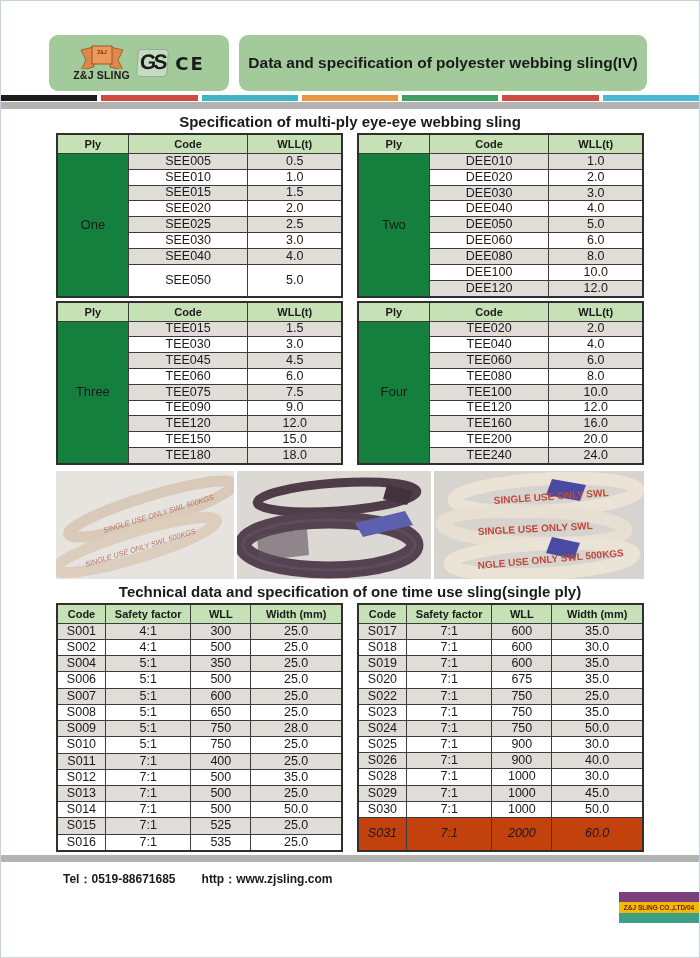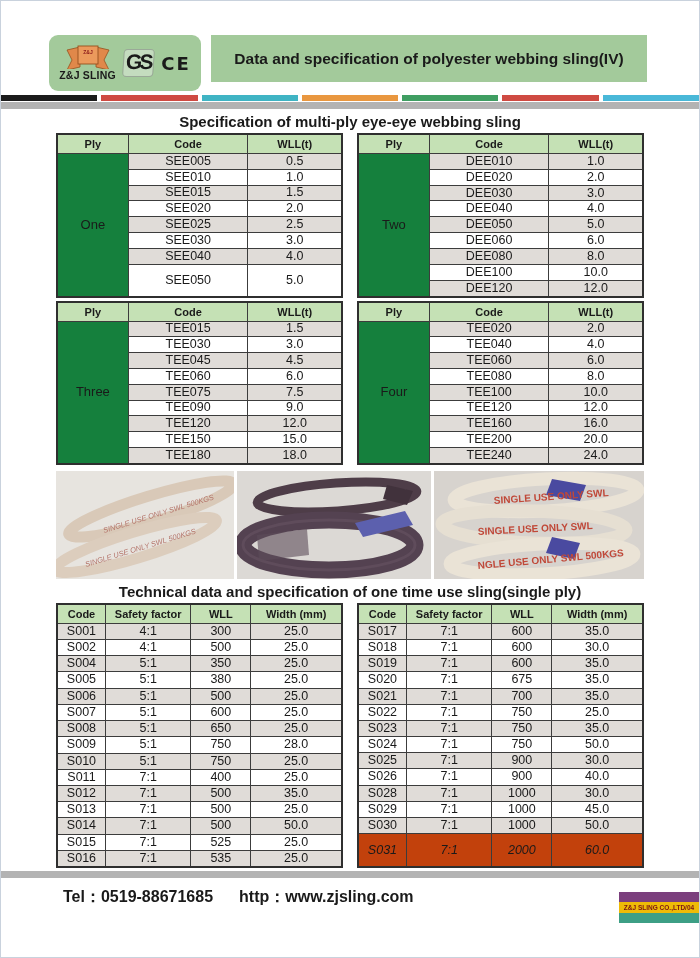--- a/index.html
+++ b/index.html
@@ -4,30 +4,30 @@
 <style>
   html,body{margin:0;padding:0;background:#eef0f2;}
   .page{
     width:700px;height:958px;margin:0 auto;background:#ffffff;
     border:1px solid #c9d2dd;box-sizing:border-box;position:relative;
     font-family:"Liberation Sans", sans-serif;color:#1a1a1a;overflow:hidden;
   }
   
   .header{display:flex;gap:10px;margin:34px 52px 0 48px;}
   .logo-box{
-    width:152px;height:56px;background:#a3ca9b;border-radius:9px;
+    width:180px;height:56px;background:#a3ca9b;border-radius:9px;
     display:flex;align-items:center;justify-content:center;gap:7px;flex-shrink:0;
   }
   .zj-logo{display:flex;flex-direction:column;align-items:center;line-height:1;}
   .zj-logo .name{font-size:10.5px;font-weight:bold;letter-spacing:0.2px;margin-top:1px;}
   .gs-mark{font-size:21px;font-weight:bold;letter-spacing:-3px;transform:skewX(-4deg);
     border:1px solid rgba(120,130,120,.55);border-radius:4px;padding:0 3px 2px 2px;background:rgba(230,238,228,.5);}
   .ce-mark{font-size:18px;font-weight:bold;letter-spacing:2px;font-family:"DejaVu Sans",sans-serif;}
   .title-box{
-    flex:1;height:47px;background:#a3ca9b;border-radius:0;
+    flex:1;height:56px;background:#a3ca9b;border-radius:9px;
     display:flex;align-items:center;justify-content:center;
     font-weight:bold;font-size:15.5px;text-align:center;
   }
   
   .strip{display:flex;gap:4px;height:6px;margin-top:4px;}
   .strip span{flex:1;}
   .graybar{height:7px;background:#b3b3b3;margin-top:1px;}
   
   .section-title{text-align:center;font-size:15px;font-weight:bold;margin:4px 0 3px;}
   
@@ -42,21 +42,21 @@
   table.t-one tbody tr:last-child td{height:31px;}
   table.s-t td{height:15.2px;}
   table.s-t col.c1{width:17%;} table.s-t col.c2{width:30%;} table.s-t col.c3{width:21%;} table.s-t col.c4{width:32%;}
   table.t-s2 tbody tr:last-child td{height:32px;background:#c2410c;font-style:italic;}
   
   .photos{display:flex;gap:3px;padding:0 55px;margin-top:6px;}
   .photo{height:108px;overflow:hidden;}
   .photo svg{display:block;}
   
   .footbar{height:7px;background:#b3b3b3;margin-top:3px;}
-  .footer-line{display:flex;gap:26px;padding:9px 0 0 62px;font-weight:bold;font-size:16px;align-items:baseline;}
+  .footer-line{display:flex;gap:26px;padding:9px 0 0 62px;font-weight:bold;font-size:12px;align-items:baseline;}
   .corner{position:absolute;right:0;width:80px;top:891px;}
   .corner .bar1{height:10px;background:#7b3f7d;}
   .corner .bar2{height:11px;background:#eebb07;display:flex;align-items:center;justify-content:center;
     font-size:6.5px;font-weight:bold;color:#7a1414;letter-spacing:0;}
   .corner .bar3{height:10px;background:#3d9f85;}
 </style>
 </head>
 <body>
 
 <div class="page">
@@ -372,26 +372,20 @@
             <td>500</td>
             <td>25.0</td>
           </tr>
           <tr>
             <td>S004</td>
             <td>5:1</td>
             <td>350</td>
             <td>25.0</td>
           </tr>
           <tr>
-            <td>S005</td>
-            <td>5:1</td>
-            <td>380</td>
-            <td>25.0</td>
-          </tr>
-          <tr>
             <td>S006</td>
             <td>5:1</td>
             <td>500</td>
             <td>25.0</td>
           </tr>
           <tr>
             <td>S007</td>
             <td>5:1</td>
             <td>600</td>
             <td>25.0</td>
@@ -486,26 +480,20 @@
             <td>600</td>
             <td>35.0</td>
           </tr>
           <tr>
             <td>S020</td>
             <td>7:1</td>
             <td>675</td>
             <td>35.0</td>
           </tr>
           <tr>
-            <td>S021</td>
-            <td>7:1</td>
-            <td>700</td>
-            <td>35.0</td>
-          </tr>
-          <tr>
             <td>S022</td>
             <td>7:1</td>
             <td>750</td>
             <td>25.0</td>
           </tr>
           <tr>
             <td>S023</td>
             <td>7:1</td>
             <td>750</td>
             <td>35.0</td>

